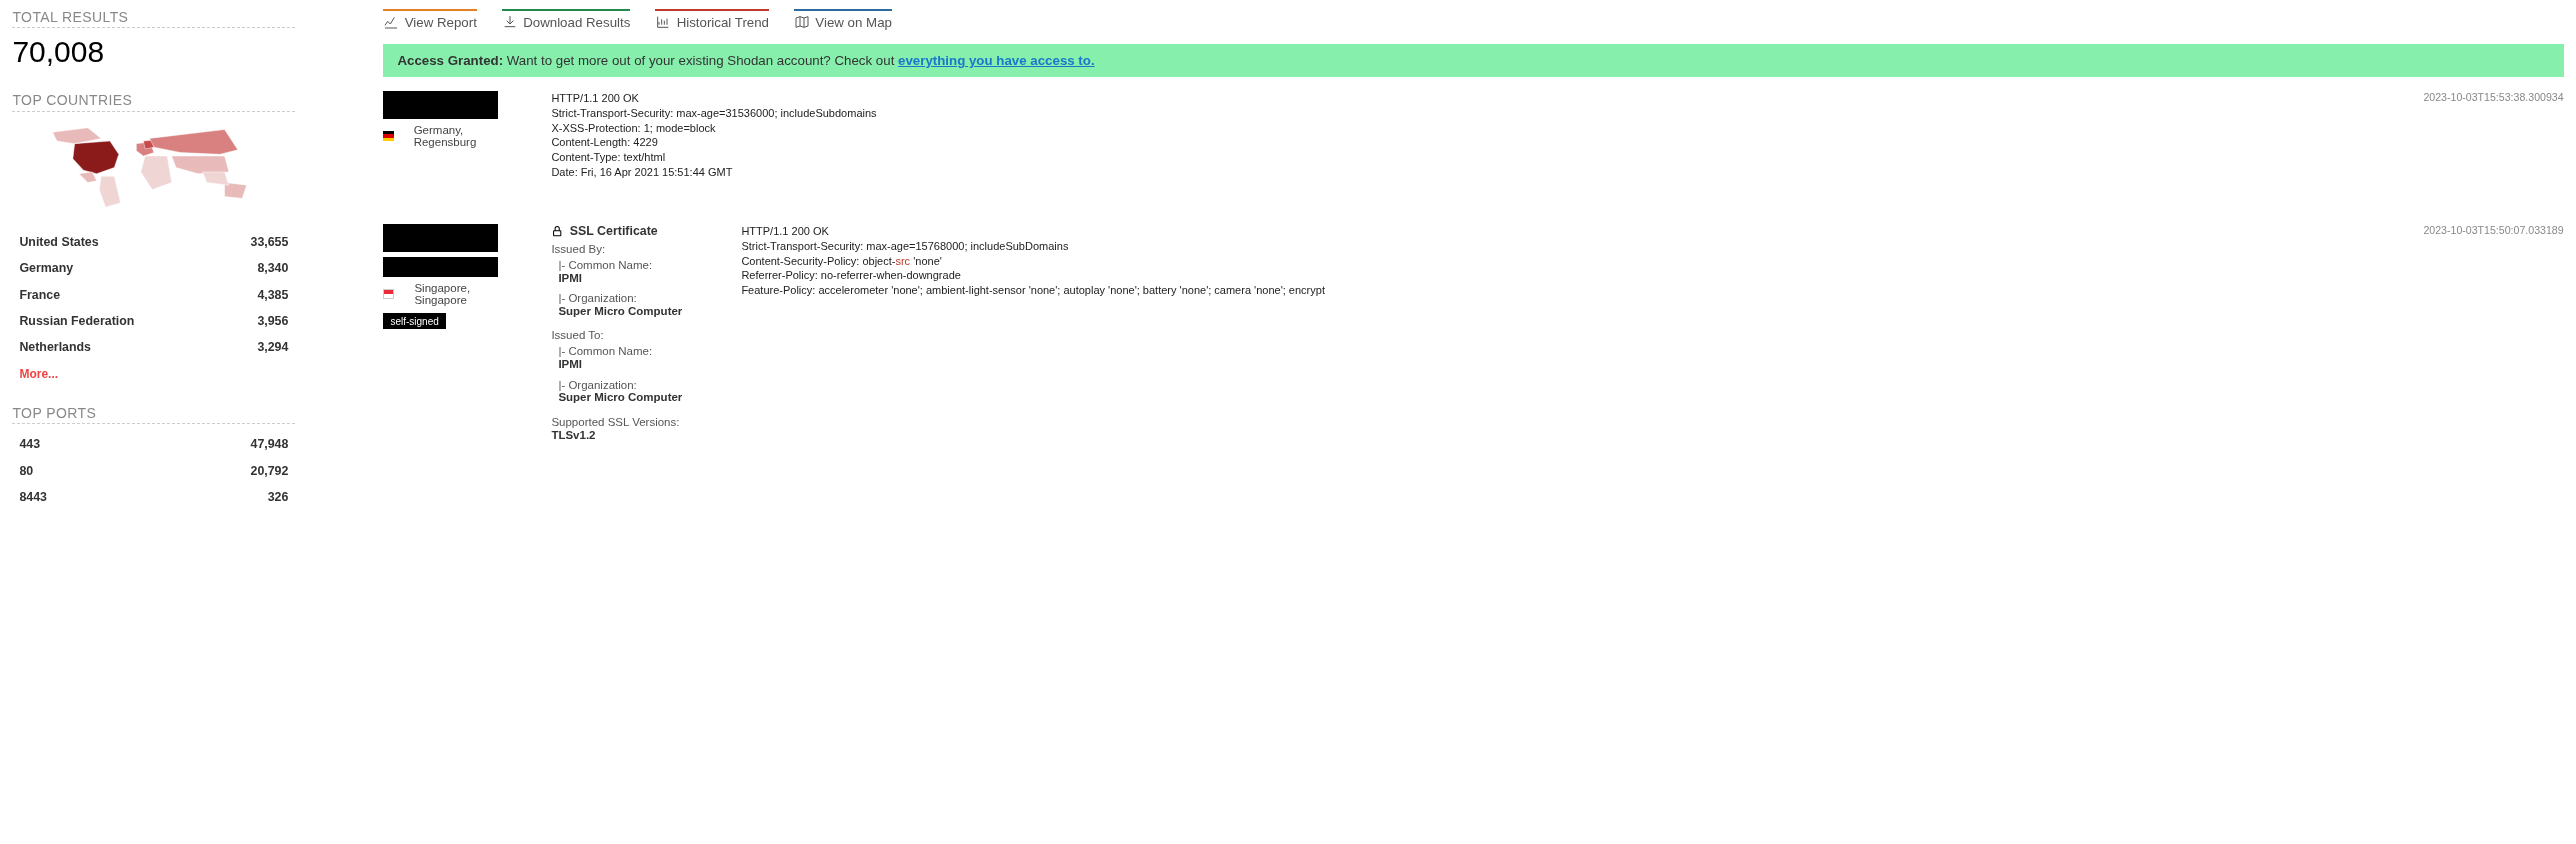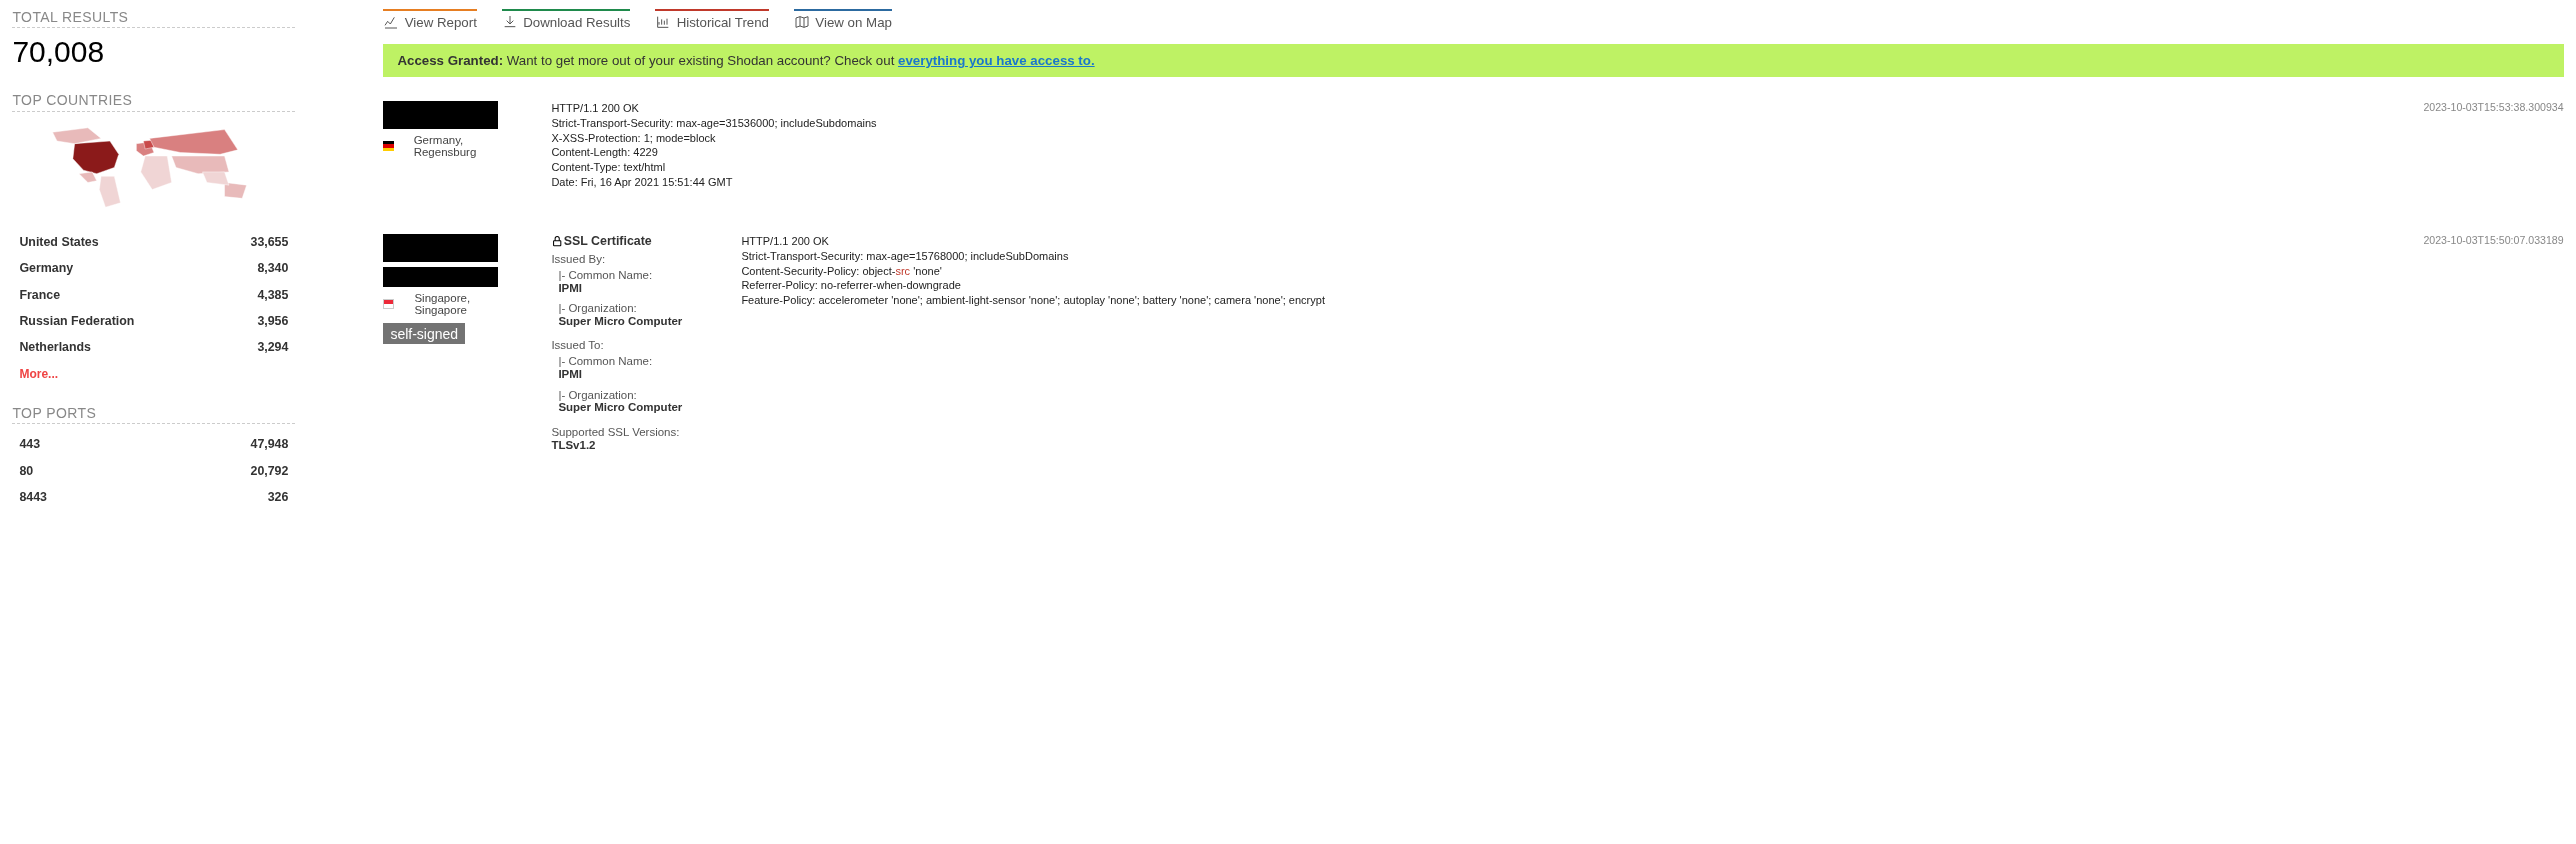--- a/index.html
+++ b/index.html
@@ -79,24 +79,24 @@
     cursor: pointer;
     border-top: 2.7px solid transparent;
     padding-top: 3.5px;
   }
   .toolbar-item:nth-child(1) { border-top-color: #e67e22; }
   .toolbar-item:nth-child(2) { border-top-color: #1f8a4c; }
   .toolbar-item:nth-child(3) { border-top-color: #c0392b; }
   .toolbar-item:nth-child(4) { border-top-color: #2c6aa0; }
   .toolbar-item svg { width: 16px; height: 16px; stroke: #555; fill: none; stroke-width: 1.5; }
   .notice-bar {
-    background: #bef264;
+    background: #86efac;
     padding: 8.8px 14px;
     font-size: 13.3px;
-    margin-bottom: 24px;
+    margin-bottom: 14px;
   }
   .notice-bar .strong { font-weight: 700; }
   .notice-bar a { color: #1a77cc; font-weight: 600; }
   .result {
     display: flex;
     gap: 53px;
     margin-bottom: 44px;
     position: relative;
   }
   .result-left {
@@ -120,41 +120,41 @@
   .flag { width: 14px; height: 9.7px; display: inline-block; }
   .flag-de {
     background: linear-gradient(to bottom, #000 33%, #d00 33%, #d00 66%, #fc0 66%);
   }
   .flag-sg {
     background: linear-gradient(to bottom, #ed2939 50%, #fff 50%);
     position: relative;
     border: 0.4px solid #ccc;
   }
   .tag {
-    background: #737373;
+    background: #000000;
     color: #fff;
-    font-size: 14px;
+    font-size: 10px;
     padding: 2.7px 7px;
     display: inline-block;
   }
   .result-body {
     flex: 1;
     display: flex;
     gap: 35px;
     min-width: 0;
   }
   .ssl-block {
     width: 155px;
     flex-shrink: 0;
     font-size: 11.5px;
   }
   .ssl-title {
     display: flex;
     align-items: center;
-    gap: 0;
+    gap: 6px;
     font-weight: 700;
     font-size: 12.4px;
     margin-bottom: 5.3px;
   }
   .ssl-title svg { width: 12.4px; height: 12.4px; stroke: #000; fill: none; stroke-width: 2; }
   .ssl-label { color: #555; margin-top: 5.3px; }
   .ssl-sub { color: #555; margin-top: 3.5px; padding-left: 7px; }
   .ssl-val { font-weight: 700; padding-left: 7px; margin-top: 0.9px; }
   .ssl-val.noind { padding-left: 0; }
   .http-block {

